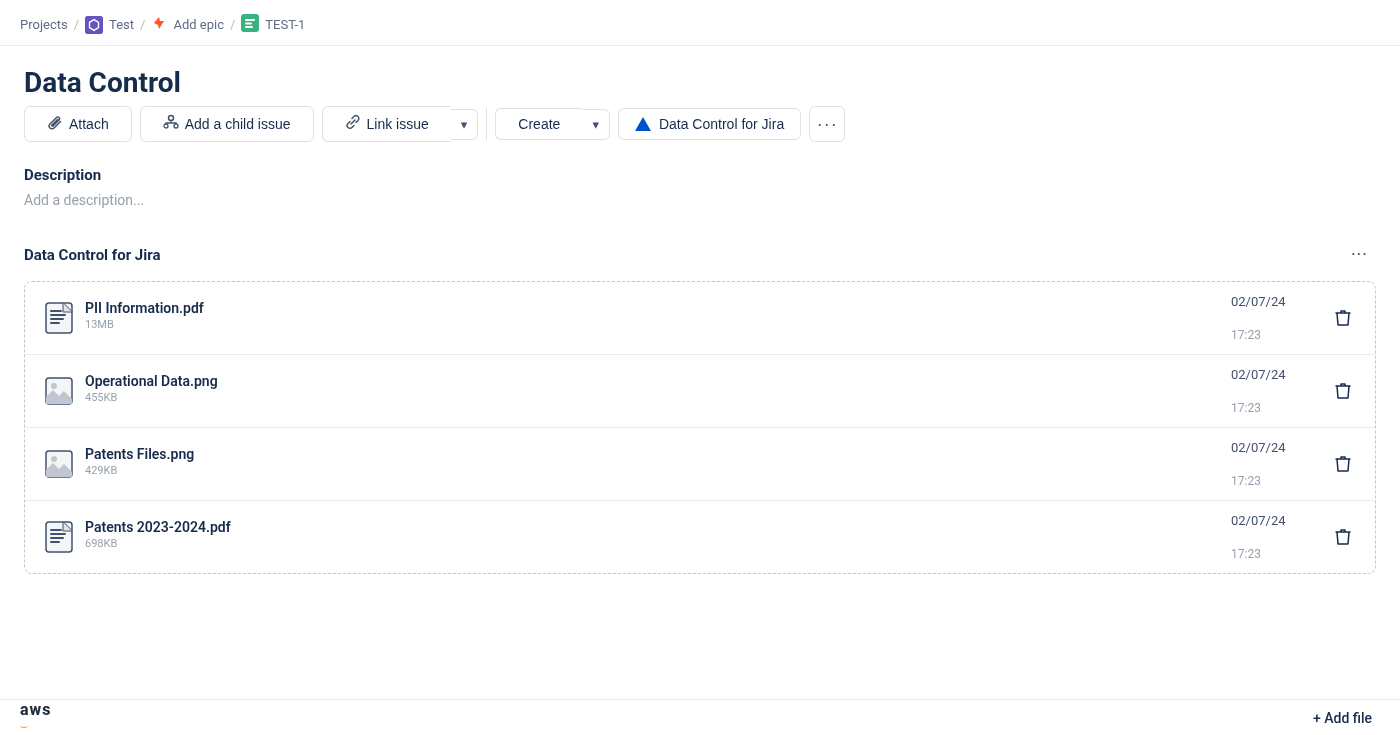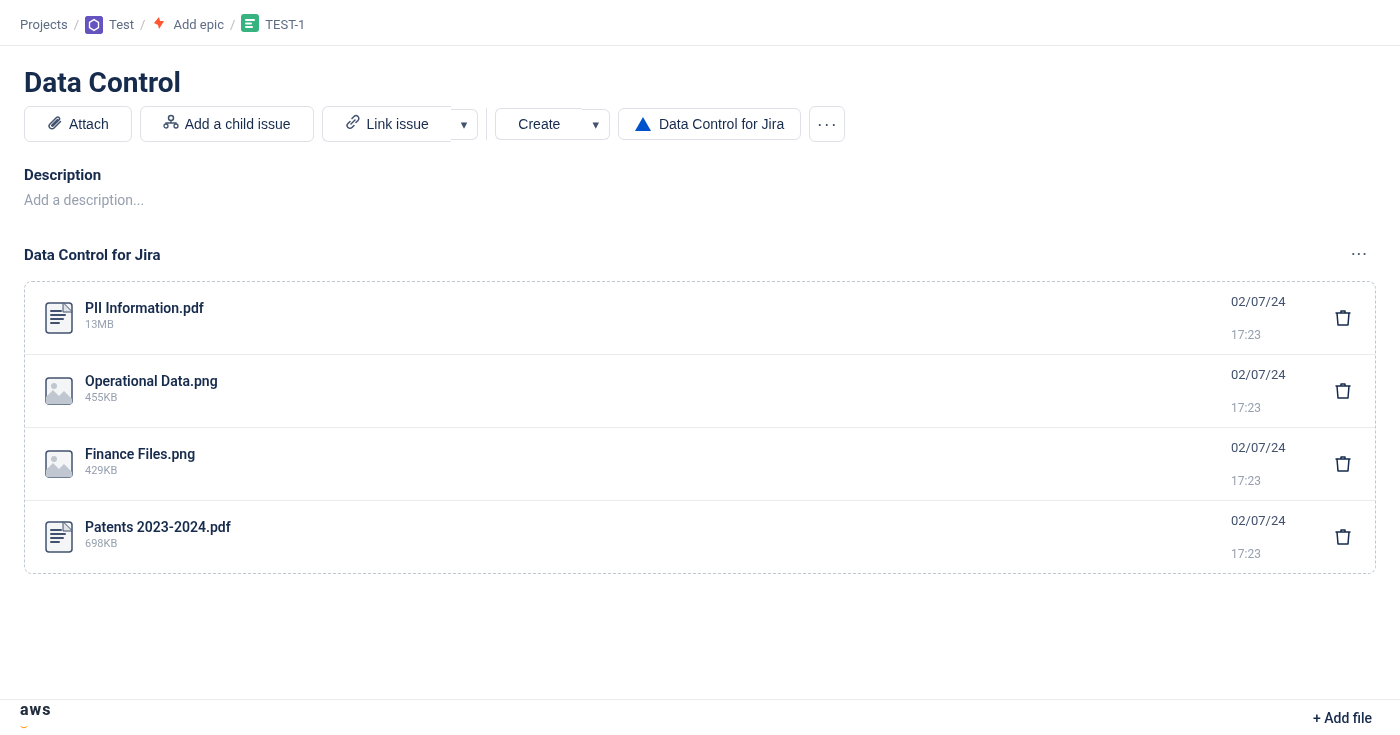--- a/index.html
+++ b/index.html
@@ -475,21 +475,21 @@
         <div class="file-row">
     <div class="file-left">
       <div class="file-icon">
               <svg width="28" height="28" viewBox="0 0 28 28" fill="none">
         <rect x="1" y="1" width="26" height="26" rx="3" stroke="#42526e" stroke-width="1.5" fill="#f4f5f7"></rect>
         <circle cx="9" cy="9" r="3" fill="#c1c7d0"></circle>
         <path d="M1 20 L8 13 L14 19 L19 14 L27 22 L27 26 Q27 27 26 27 L2 27 Q1 27 1 26 Z" fill="#c1c7d0"></path>
       </svg>
             </div>
       <div class="file-info">
-        <div class="file-name">Finance Files.png</div>
+        <div class="file-name">Patents Files.png</div>
         <div class="file-size">429KB</div>
       </div>
     </div>
     <div class="file-date">
       <div class="file-date-main">02/07/24</div>
       <div class="file-date-time">17:23</div>
     </div>
     <div class="file-delete">
       <svg width="16" height="18" viewBox="0 0 16 18" fill="none">
         <path d="M1 4H15M6 4V2H10V4M2 4L3 16H13L14 4H2Z" stroke="#172b4d" stroke-width="1.5" stroke-linecap="round" stroke-linejoin="round"></path>

